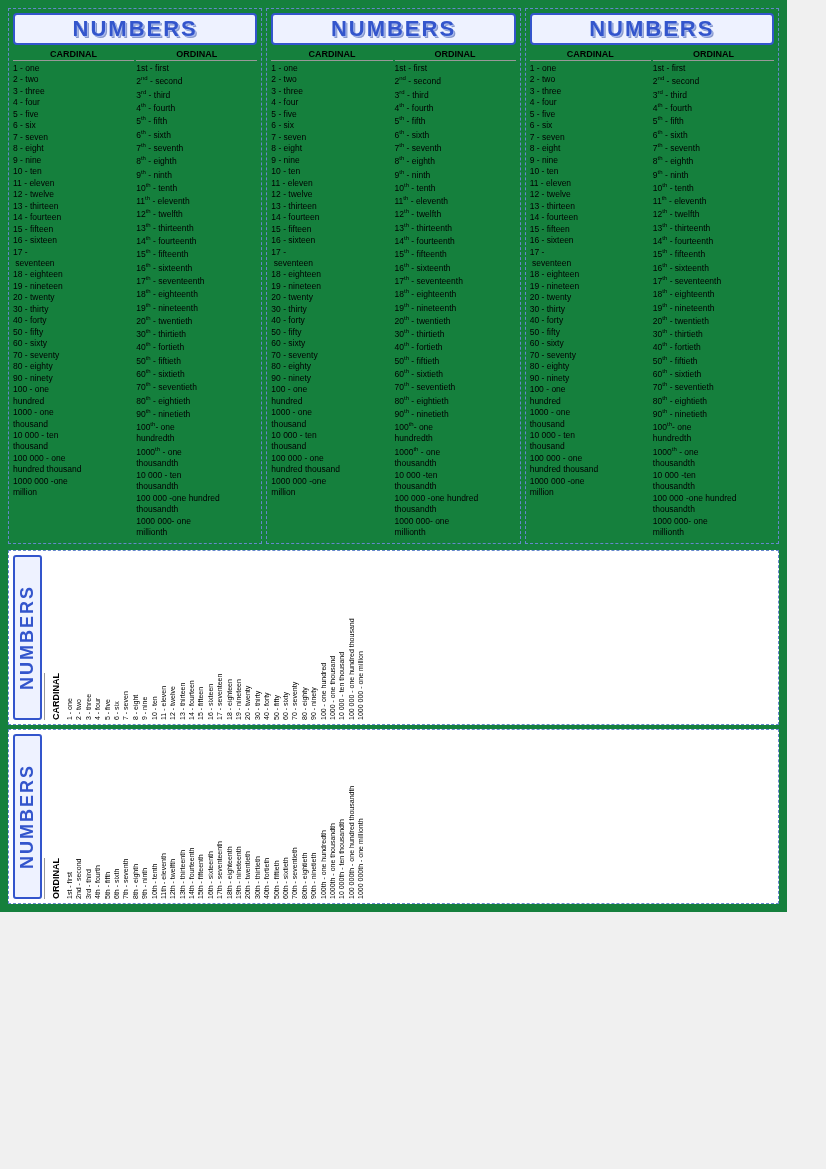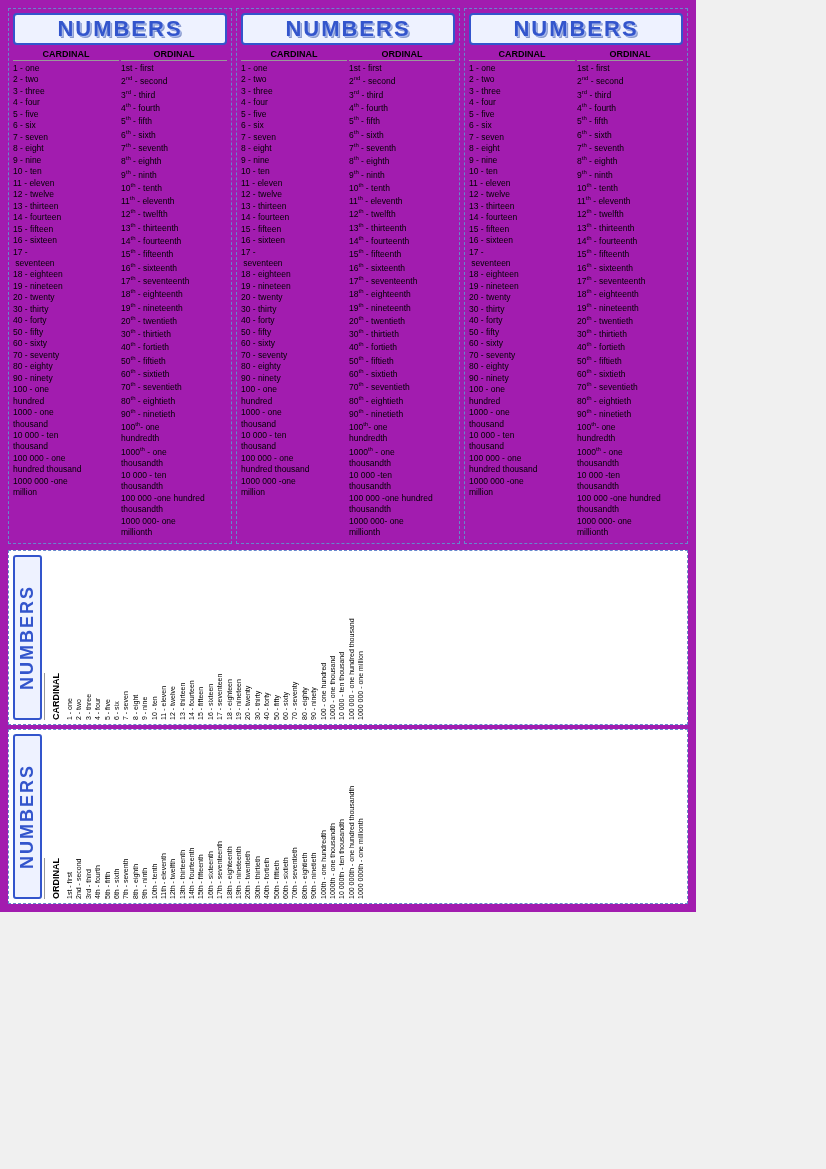--- a/index.html
+++ b/index.html
@@ -4,22 +4,22 @@
   <style>
     * { margin: 0; padding: 0; box-sizing: border-box; }
     body {
       font-family: Arial, sans-serif;
       font-size: 10px;
       background: #f0f0f0;
       width: 826px;
       min-height: 1169px;
     }
     .page {
-      width: 696px;
-      background: #a21caf;
+      width: 787px;
+      background: #15803d;
       padding: 8px;
     }
     
     .top-section {
       display: flex;
       gap: 4px;
       margin-bottom: 6px;
     }
     .panel {
       border: 1.5px dashed #6688cc;

